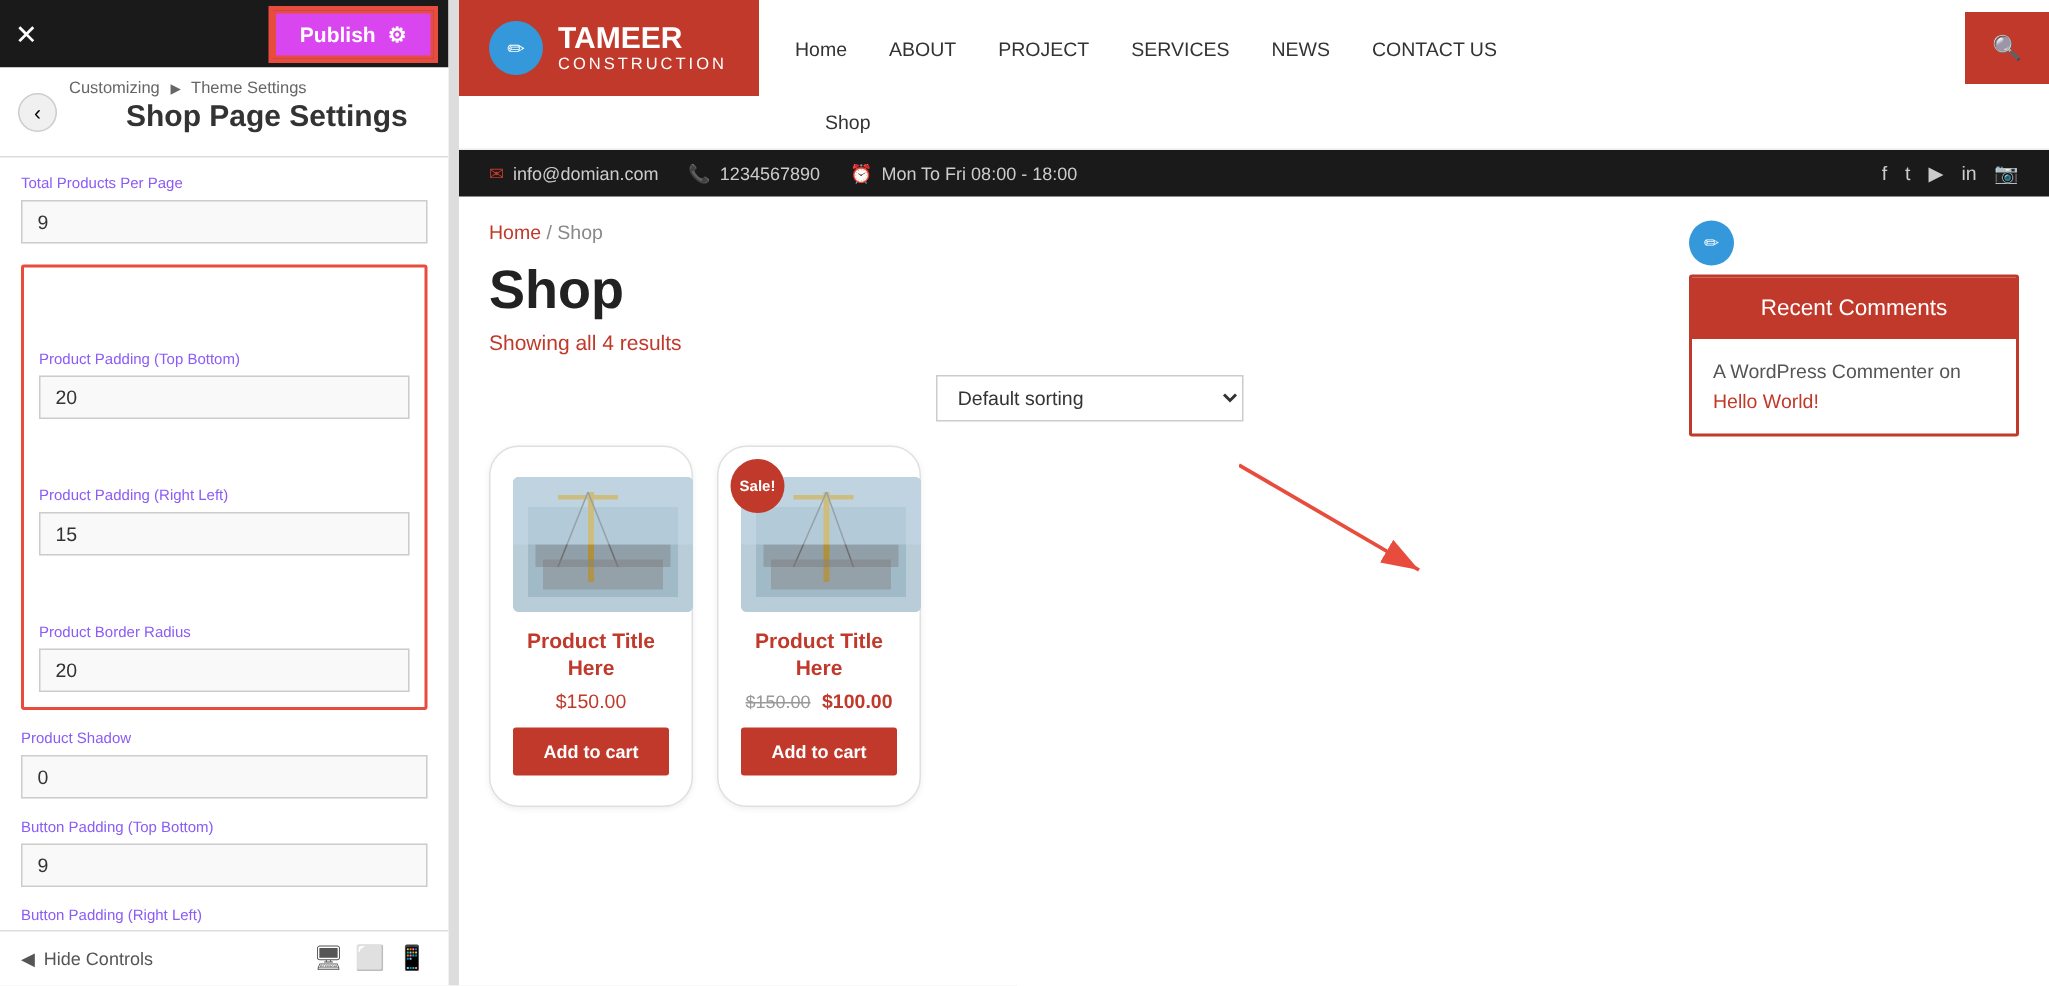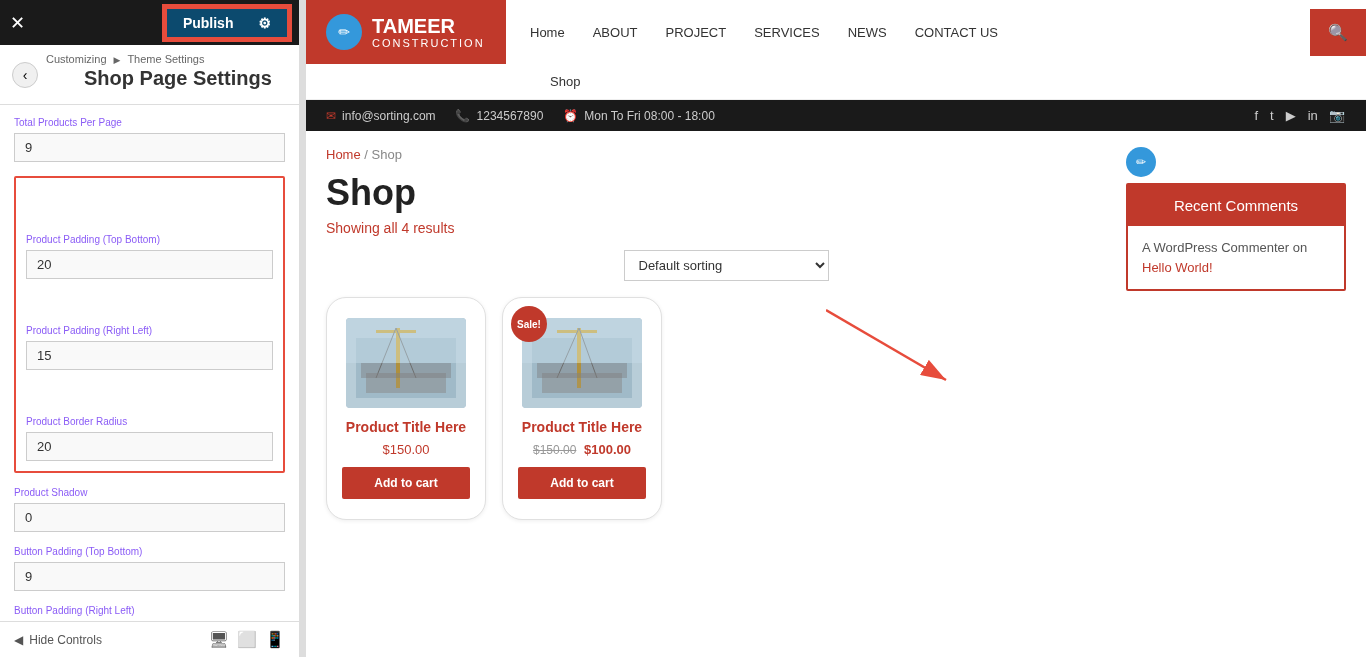--- a/index.html
+++ b/index.html
@@ -27,30 +27,30 @@
     }
     .top-bar-close {
       color: #fff;
       font-size: 18px;
       cursor: pointer;
       background: none;
       border: none;
       line-height: 1;
     }
     .publish-btn {
-      background: #0c4a6e;
+      background: #d946ef;
       color: #fff;
       border: 2px solid #e74c3c;
       padding: 6px 16px;
       cursor: pointer;
       font-size: 14px;
       font-weight: bold;
       display: flex;
       align-items: center;
-      gap: 25px;
+      gap: 8px;
       outline: 3px solid #e74c3c;
     }
     .publish-btn .gear-icon { font-size: 14px; }
 
     .breadcrumb-bar {
       display: flex;
       align-items: center;
       padding: 8px 12px;
       border-bottom: 1px solid #ddd;
       gap: 8px;
@@ -282,21 +282,21 @@
     .product-grid {
       display: flex;
       gap: 16px;
       flex-wrap: wrap;
     }
     .product-card {
       background: #fff;
       border: 1px solid #e0e0e0;
       border-radius: 20px;
       padding: 20px 15px;
-      width: 160px;
+      width: 136px;
       text-align: center;
       position: relative;
       box-shadow: 0 1px 4px rgba(0,0,0,0.07);
     }
     .product-image {
       width: 120px;
       height: 90px;
       background: #b0c4d8;
       margin: 0 auto 10px;
       border-radius: 4px;
@@ -504,21 +504,21 @@
     </div>
     <div class="nav-second-row">
       <span class="nav-item-shop">Shop</span>
     </div>
   </div>
 
   <div class="info-bar">
     <div class="info-left">
       <div class="info-item">
         <span class="icon">✉</span>
-        <span>info@sorting.com</span>
+        <span>info@domian.com</span>
       </div>
       <div class="info-item">
         <span class="icon">📞</span>
         <span>1234567890</span>
       </div>
       <div class="info-item">
         <span class="icon">⏰</span>
         <span>Mon To Fri 08:00 - 18:00</span>
       </div>
     </div>

